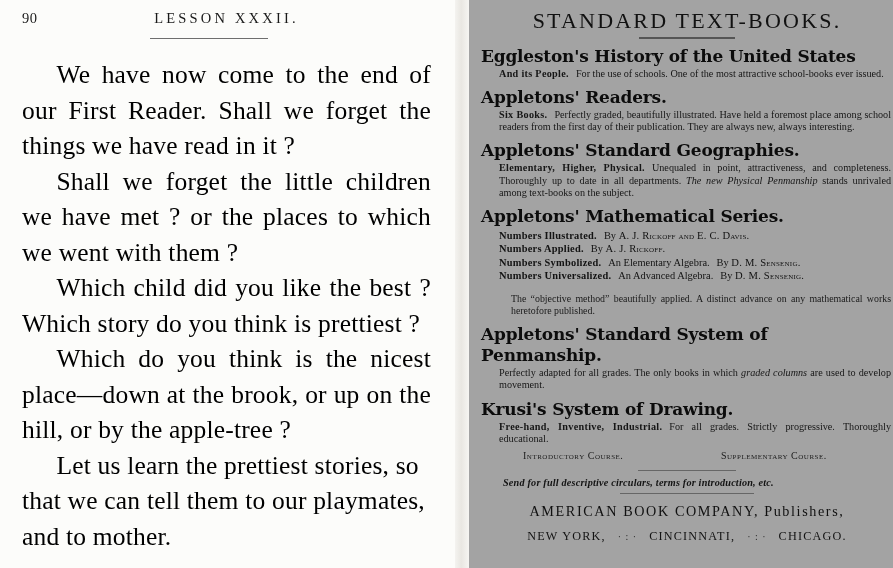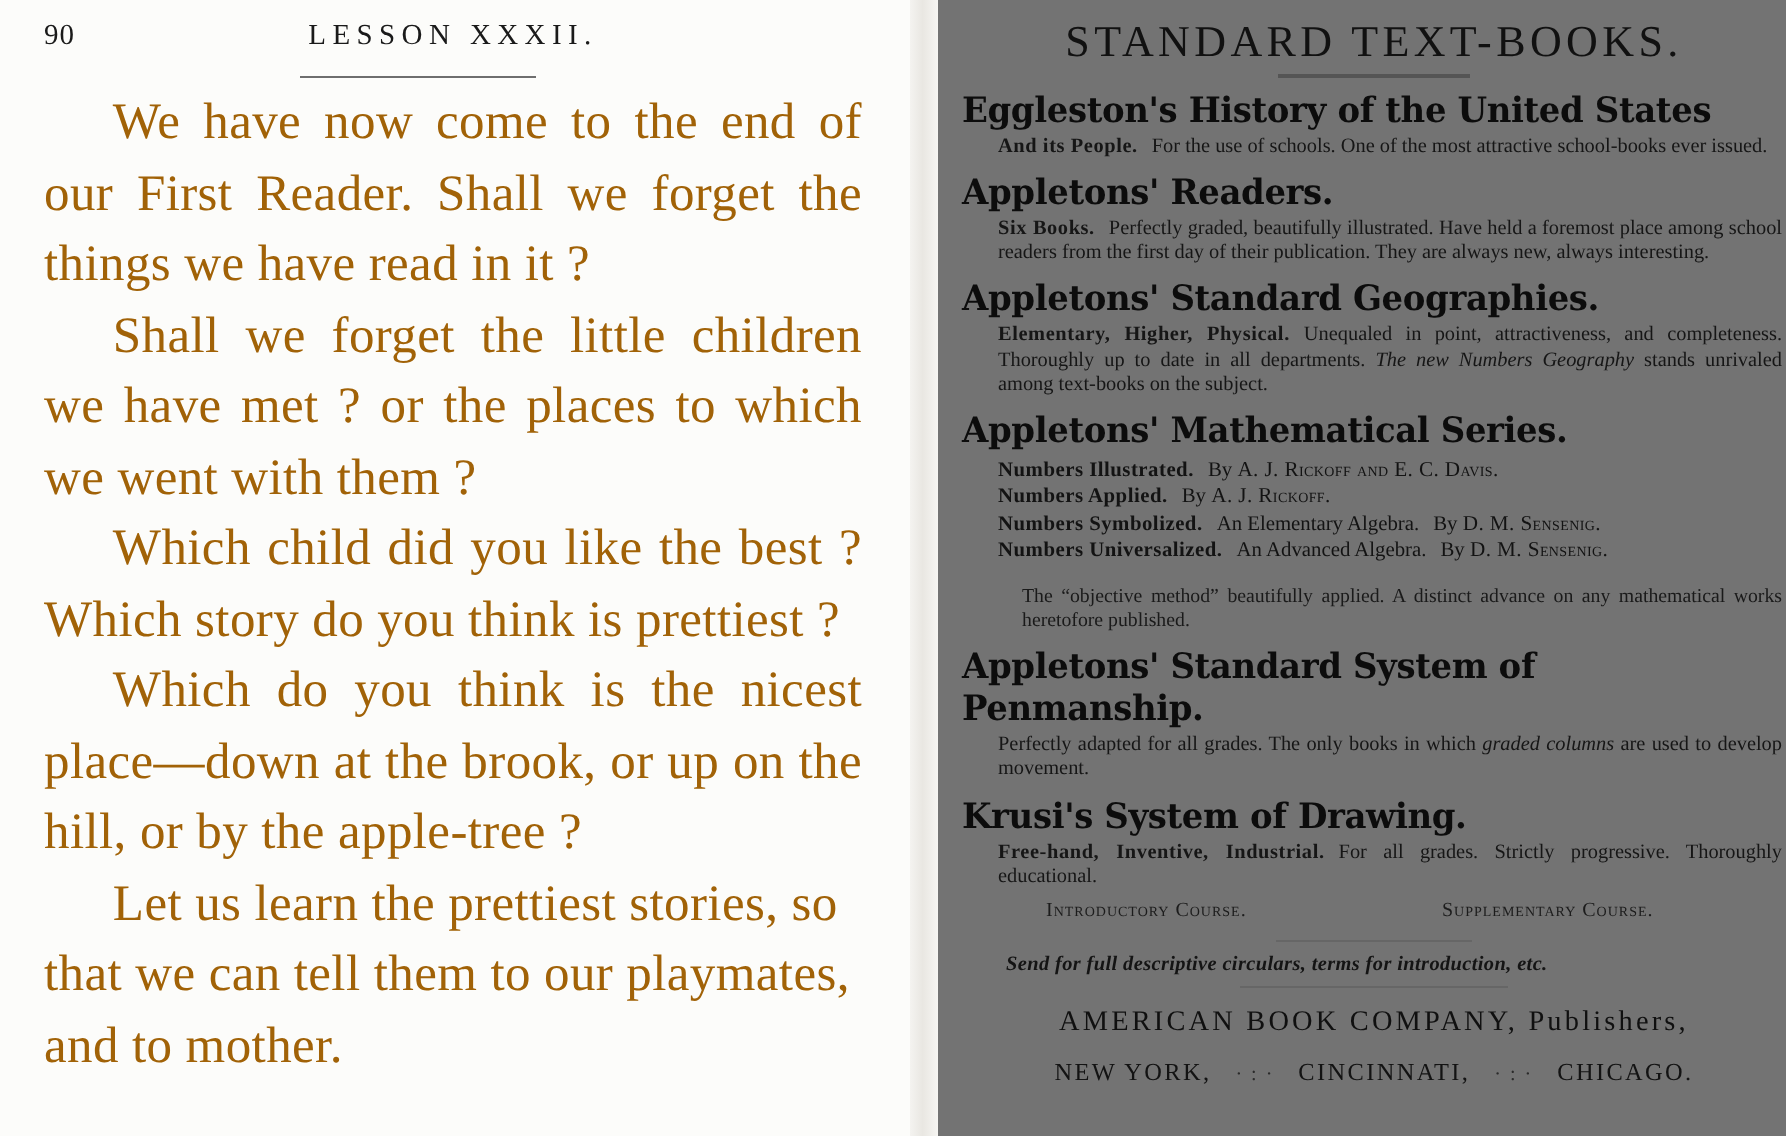--- a/index.html
+++ b/index.html
@@ -50,26 +50,26 @@
     padding-right: 44px;
   }
   .rule-short {
     width: 118px;
     height: 1px;
     background: #6e6e6e;
     margin: 6px auto 0 auto;
     margin-left: 128px;
   }
   .body-text {
-    margin-top: 4px;
+    margin-top: 18px;
     font-size: 25.5px;
     line-height: 35.5px;
     text-align: justify;
     text-justify: inter-word;
-    color: #a16207;
+    color: #000000;
     letter-spacing: 0.2px;
   }
   .body-text p {
     margin: 0;
     text-indent: 1.35em;
   }
   .body-text p:last-child {
     text-align: left;
   }
 
@@ -78,21 +78,21 @@
     width: 14px;
     height: 568px;
     background: linear-gradient(to right, #f4f3f0 0%, #e9e7e2 45%, #f6f5f2 100%);
   }
 
   
   .page-right {
     position: relative;
     width: 424px;
     height: 568px;
-    background: #737373;
+    background: #a3a3a3;
     box-sizing: border-box;
     padding: 8px 0 0 12px;
   }
   .ad-head {
     text-align: center;
     font-size: 22px;
     letter-spacing: 2.2px;
     color: #111;
     white-space: nowrap;
   }
@@ -242,21 +242,21 @@
     <div class="ad-head">STANDARD TEXT-BOOKS.</div>
     <div class="rule-head"></div>
 
     <div class="book-title">Eggleston's History of the United States</div>
     <div class="desc"><b>And its People.</b><span class="gap"></span><span>For the use of schools.  One of the most attractive school-books ever issued.</span></div>
 
     <div class="book-title">Appletons' Readers.</div>
     <div class="desc"><b>Six Books.</b><span class="gap"></span><span>Perfectly graded, beautifully illustrated.  Have held a foremost place among school readers from the first day of their publication.  They are always new, always interesting.</span></div>
 
     <div class="book-title">Appletons' Standard Geographies.</div>
-    <div class="desc"><b>Elementary, Higher, Physical.</b><span class="gap"></span><span>Unequaled in point, attractiveness, and completeness.  Thoroughly up to date in all departments.  </span><i>The new Numbers Geography</i><span> stands unrivaled among text-books on the subject.</span></div>
+    <div class="desc"><b>Elementary, Higher, Physical.</b><span class="gap"></span><span>Unequaled in point, attractiveness, and completeness.  Thoroughly up to date in all departments.  </span><i>The new Physical Penmanship</i><span> stands unrivaled among text-books on the subject.</span></div>
 
     <div class="book-title">Appletons' Mathematical Series.</div>
     <div class="math-list">
       <div class="math-row"><b>Numbers Illustrated.</b><span class="gap"></span><span>By</span> <span class="sc">A. J. Rickoff and E. C. Davis.</span></div>
       <div class="math-row"><b>Numbers Applied.</b><span class="gap"></span><span>By</span> <span class="sc">A. J. Rickoff.</span></div>
       <div class="math-row"><b>Numbers Symbolized.</b><span class="gap"></span><span>An Elementary Algebra.</span><span class="gap"></span><span>By</span> <span class="sc">D. M. Sensenig.</span></div>
       <div class="math-row"><b>Numbers Universalized.</b><span class="gap"></span><span>An Advanced Algebra.</span><span class="gap"></span><span>By</span> <span class="sc">D. M. Sensenig.</span></div>
     </div>
     <div class="note">The “objective method” beautifully applied.  A distinct advance on any mathematical works heretofore published.</div>
 

